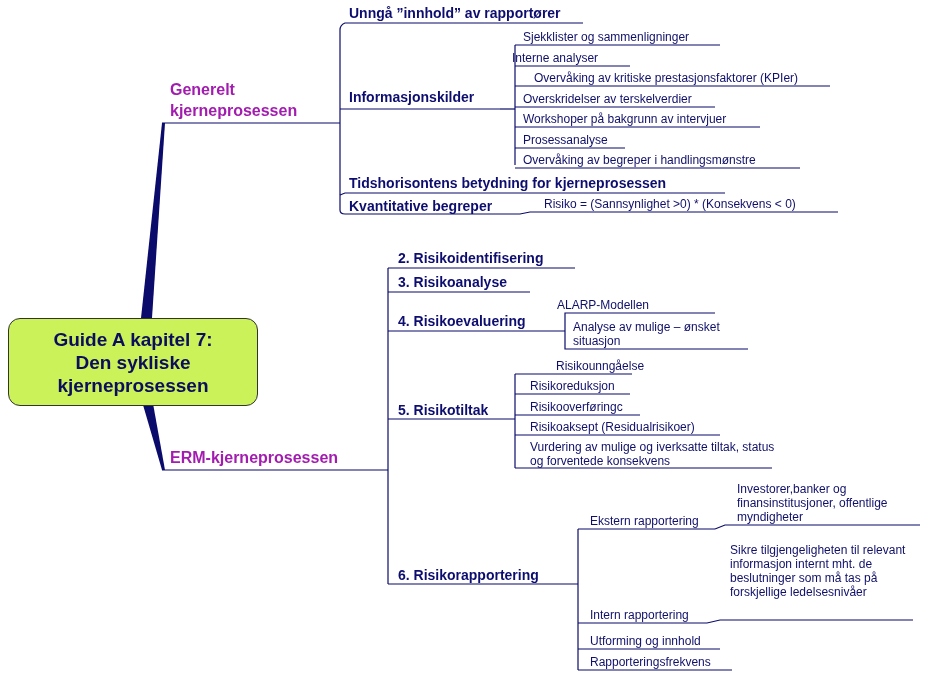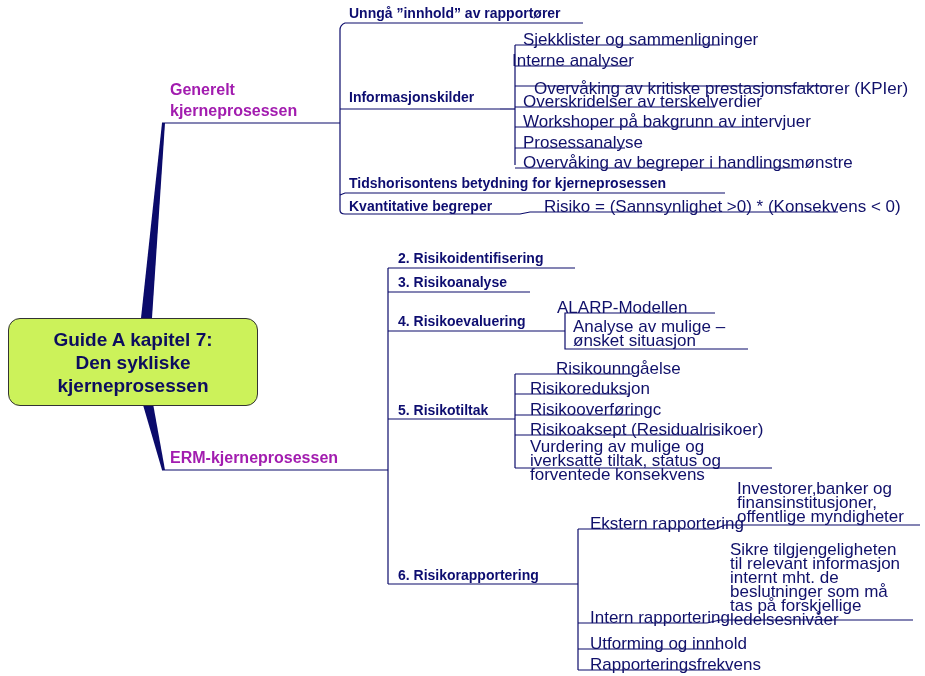--- a/index.html
+++ b/index.html
@@ -1,21 +1,21 @@
 <!DOCTYPE html>
 <html><head>
 <meta charset="utf-8">
 <style>
   html, body { margin:0; padding:0; background:#ffffff; }
   body { width:925px; height:676px; position:relative; overflow:hidden; font-family:"Liberation Sans", sans-serif; color:#0b0b6b; }
   svg.links { position:absolute; left:0; top:0; width:925px; height:676px; }
   .t { position:absolute; white-space:nowrap; line-height:1; }
   .b1 { font-weight:bold; font-size:16px; color:#a21caf; }
   .b2 { font-weight:bold; font-size:14px; color:#0d0d70; }
-  .s  { font-size:17px; color:#10106a; }
+  .s  { font-size:12px; color:#10106a; }
   .ml { line-height:14px; white-space:normal; }
   .center { position:absolute; left:8px; top:318px; width:250px; height:88px; background:#ccf25a; border:1.5px solid #333; border-radius:12px; display:flex; align-items:center; justify-content:center; text-align:center; font-weight:bold; font-size:19px; line-height:23px; color:#0d0d5e; box-sizing:border-box; }
 </style>
 </head>
 <body>
 
 <svg class="links" viewBox="0 0 925 676">
   <g stroke="#0b0b6b" fill="none" stroke-width="1.2">
 
     <polygon points="141,318 152,318 165,123 162,123" fill="#0b0b6b" stroke="none"></polygon>
@@ -77,21 +77,21 @@
   </div>
 </div>
 
 <div class="t b1" style="left:170px;top:82px;">Generelt</div>
 <div class="t b1" style="left:170px;top:103px;">kjerneprosessen</div>
 
 <div class="t b2" style="left:349px;top:6px;">Unngå ”innhold” av rapportører</div>
 <div class="t b2" style="left:349px;top:90px;">Informasjonskilder</div>
 <div class="t s" style="left:523px;top:31px;">Sjekklister og sammenligninger</div>
 <div class="t s" style="left:512px;top:52px;">Interne analyser</div>
-<div class="t s" style="left:523px;top:80px;padding-left:11px;">Overvåking av kritiske prestasjonsfaktorer (KPIer)</div>
+<div class="t s" style="left:523px;top:72px;padding-left:11px;">Overvåking av kritiske prestasjonsfaktorer (KPIer)</div>
 <div class="t s" style="left:523px;top:93px;">Overskridelser av terskelverdier</div>
 <div class="t s" style="left:523px;top:113px;">Workshoper på bakgrunn av intervjuer</div>
 <div class="t s" style="left:523px;top:134px;">Prosessanalyse</div>
 <div class="t s" style="left:523px;top:154px;">Overvåking av begreper i handlingsmønstre</div>
 <div class="t b2" style="left:349px;top:176px;">Tidshorisontens betydning for kjerneprosessen</div>
 <div class="t b2" style="left:349px;top:199px;">Kvantitative begreper</div>
 <div class="t s" style="left:544px;top:198px;">Risiko = (Sannsynlighet &gt;0) * (Konsekvens &lt; 0)</div>
 
 <div class="t b1" style="left:170px;top:450px;">ERM-kjerneprosessen</div>
 <div class="t b2" style="left:398px;top:251px;">2. Risikoidentifisering</div>

